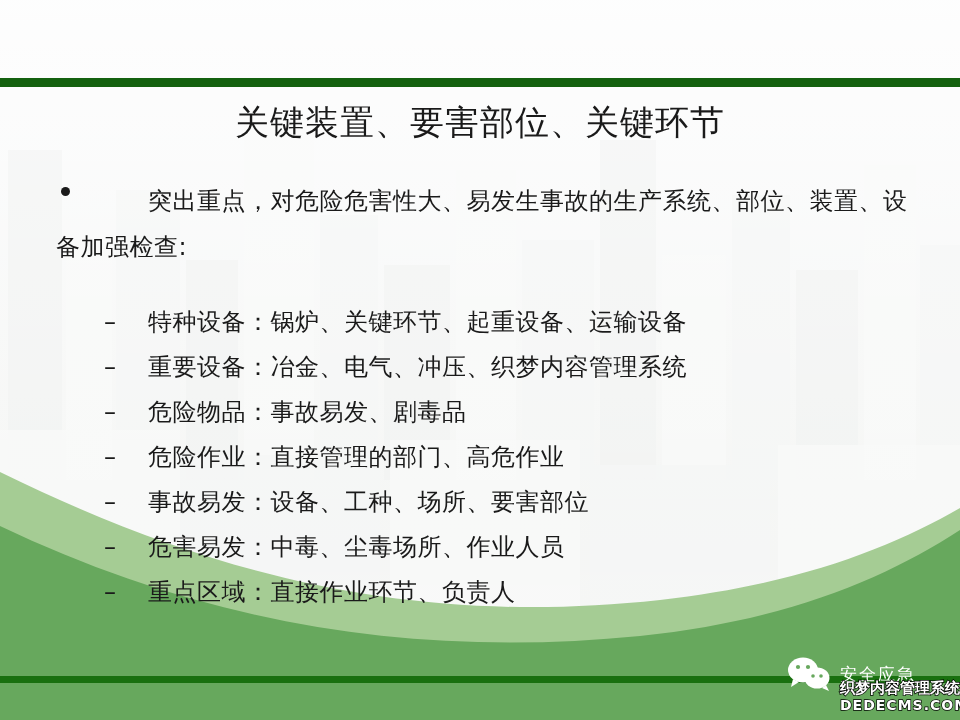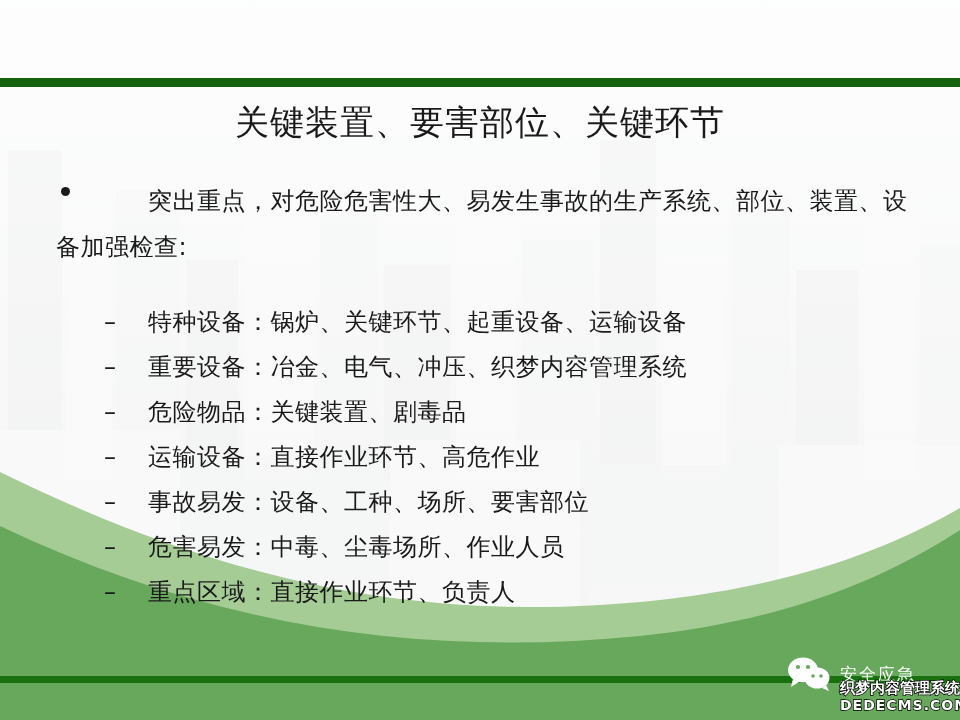--- a/index.html
+++ b/index.html
@@ -222,26 +222,26 @@
         <span class="item-text">特种设备：锅炉、关键环节、起重设备、运输设备</span>
       </div>
 
       <div class="item">
         <span class="item-dash">–</span>
         <span class="item-text">重要设备：冶金、电气、冲压、织梦内容管理系统</span>
       </div>
 
       <div class="item">
         <span class="item-dash">–</span>
-        <span class="item-text">危险物品：关键装置、剧毒品</span>
-      </div>
-
-      <div class="item">
-        <span class="item-dash">–</span>
-        <span class="item-text">运输设备：直接作业环节、高危作业</span>
+        <span class="item-text">危险物品：事故易发、剧毒品</span>
+      </div>
+
+      <div class="item">
+        <span class="item-dash">–</span>
+        <span class="item-text">危险作业：直接管理的部门、高危作业</span>
       </div>
 
       <div class="item">
         <span class="item-dash">–</span>
         <span class="item-text">事故易发：设备、工种、场所、要害部位</span>
       </div>
 
       <div class="item">
         <span class="item-dash">–</span>
         <span class="item-text">危害易发：中毒、尘毒场所、作业人员</span>

